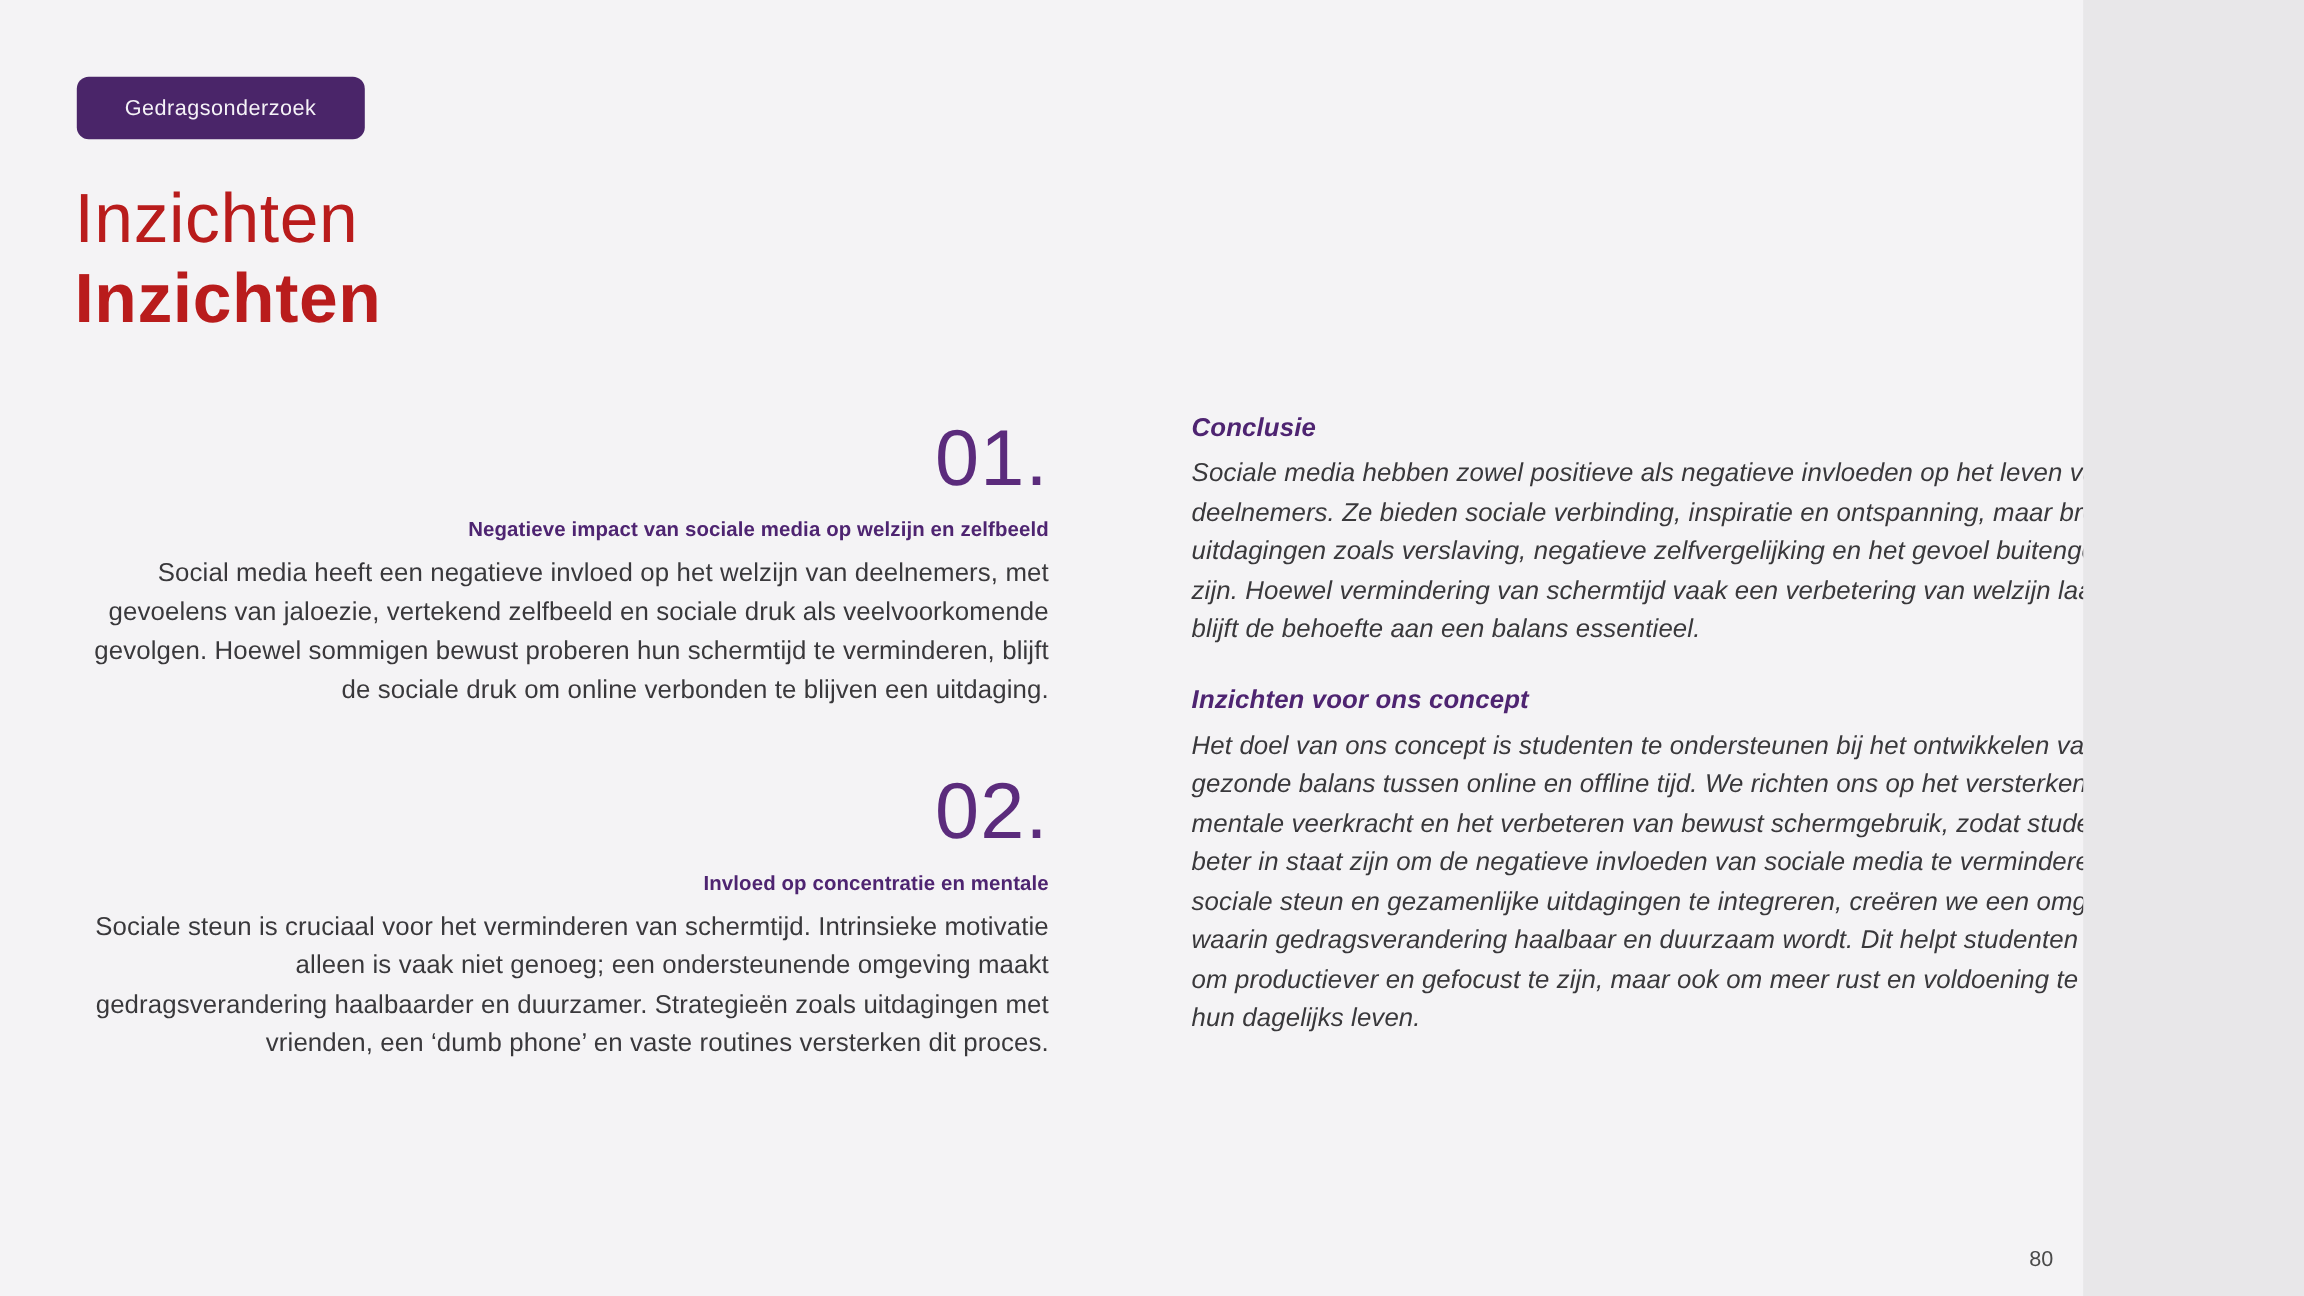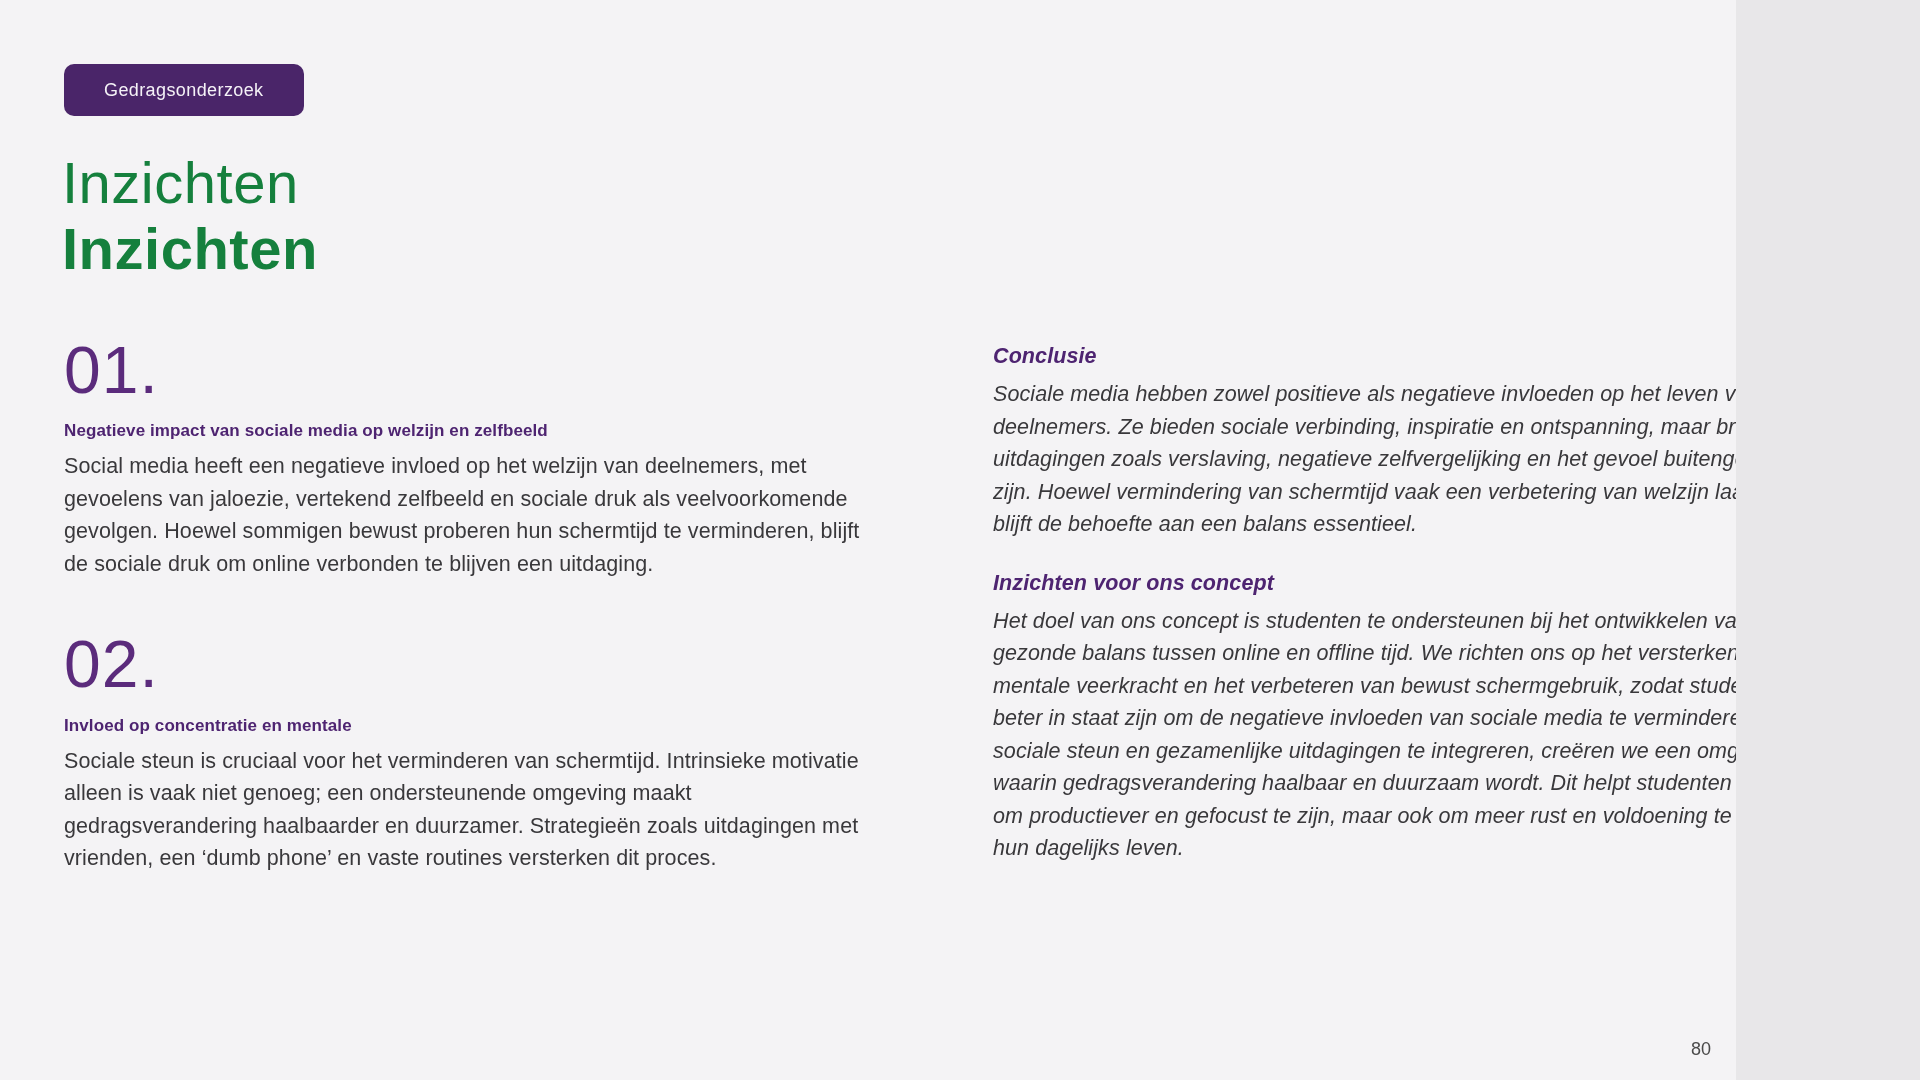--- a/index.html
+++ b/index.html
@@ -28,33 +28,34 @@
     color: #f5f2f7;
     font-size: 18px;
     letter-spacing: 0.4px;
     border-radius: 10px;
     box-sizing: border-box;
   }
   .title-block {
     position: absolute;
     left: 62px;
     top: 150px;
-    color: #15803d;
+    color: #b91c1c;
     font-size: 58px;
     line-height: 66px;
     letter-spacing: 0.5px;
   }
   .title-line1 { font-weight: 400; }
   .title-line2 { font-weight: 700; }
 
   .left-col {
     position: absolute;
     left: 64px;
-    top: 336px;
+    top: 347px;
     width: 810px;
+    text-align: right;
   }
   .right-col {
     position: absolute;
     left: 993px;
     top: 344px;
     width: 845px;
     font-style: italic;
   }
   .section { margin: 0; }
   .section + .section { margin-top: 50px; }

